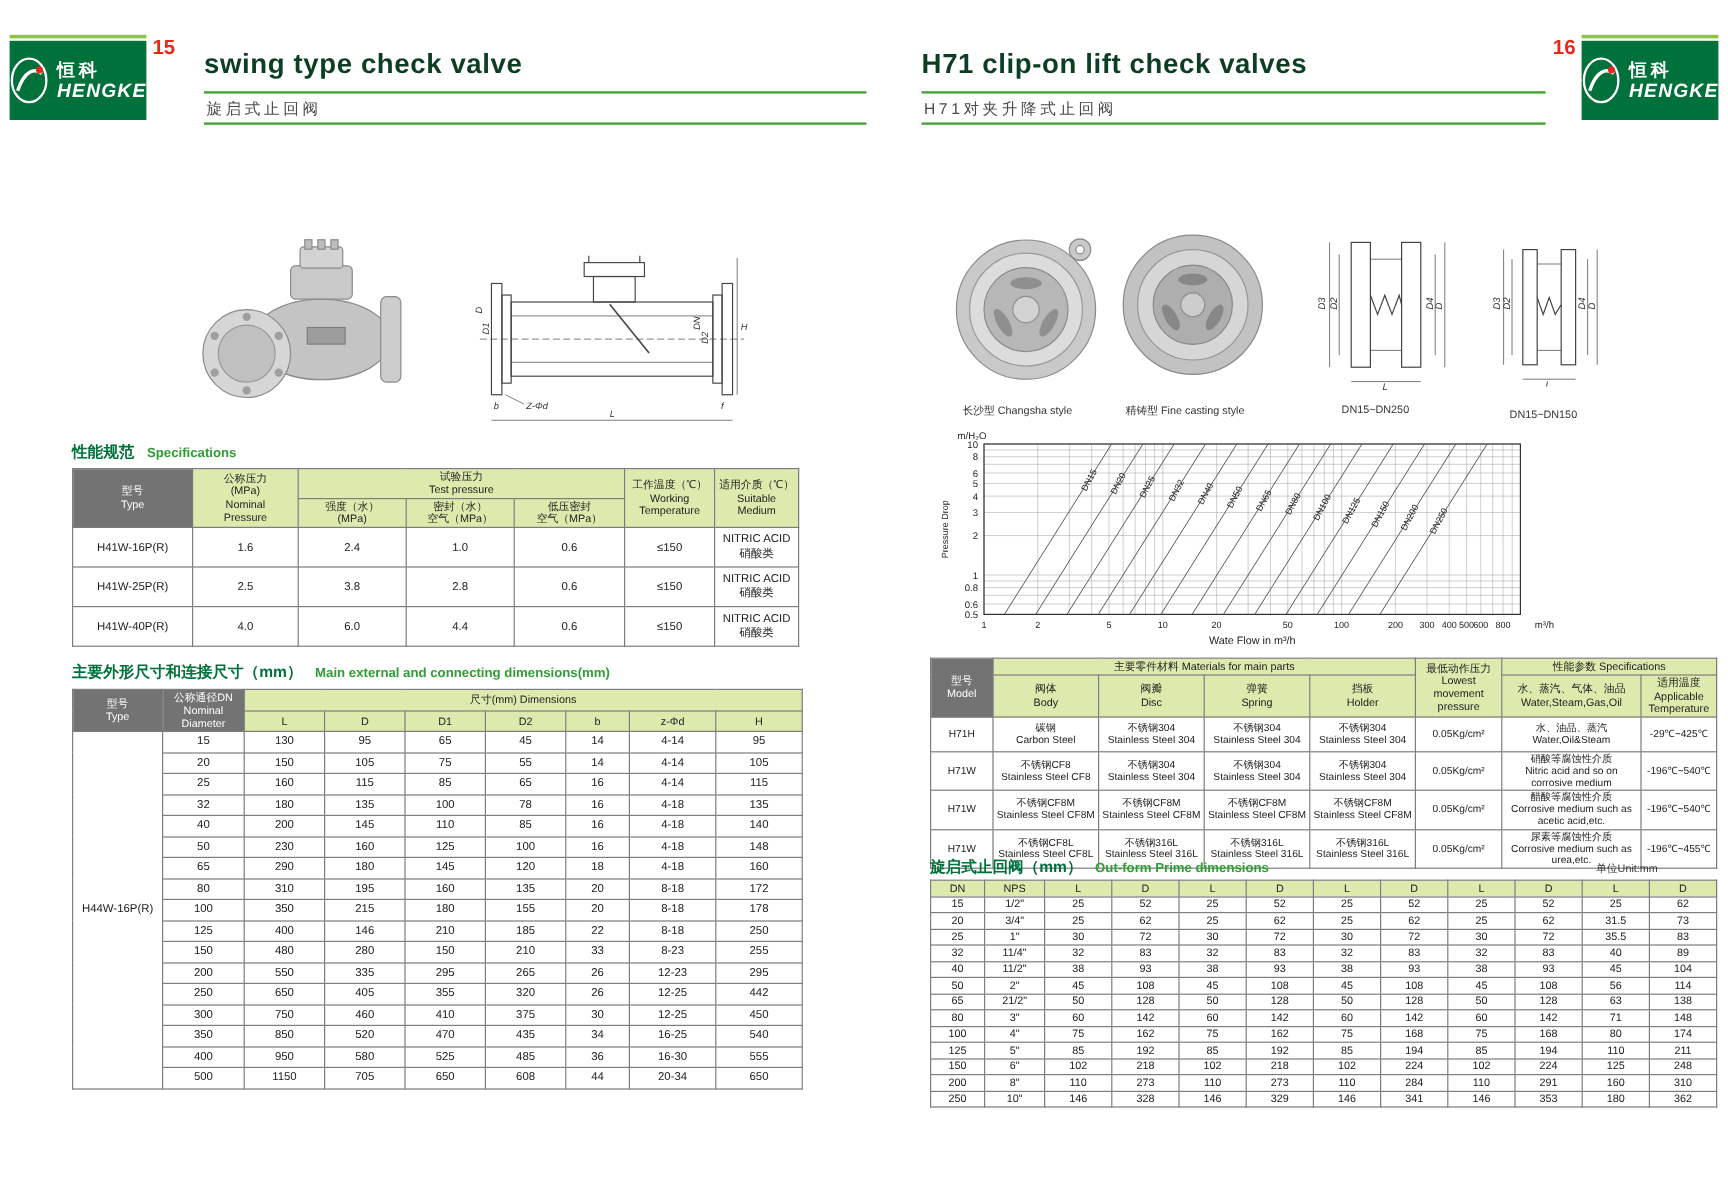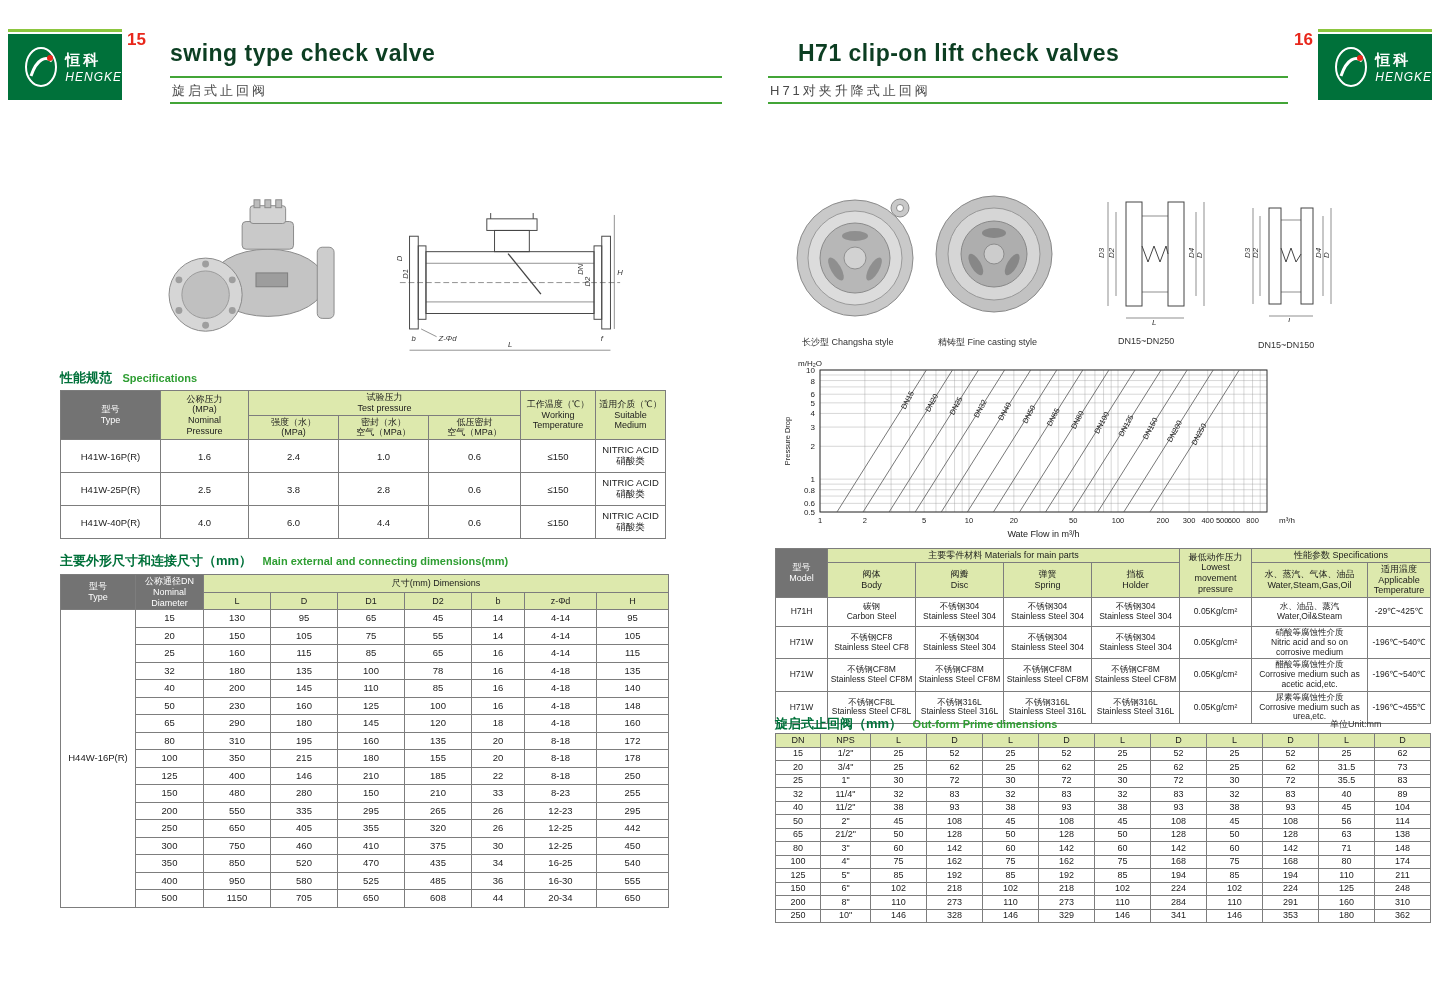--- a/index.html
+++ b/index.html
@@ -1,21 +1,21 @@
 <!DOCTYPE html>
 <html><head>
 <meta charset="utf-8">
 <style>
   html,body{margin:0;padding:0}
   body{position:relative;width:1440px;height:984px;background:#ffffff;font-family:"Liberation Sans",sans-serif;color:#222;overflow:hidden}
   .abs{position:absolute}
   .logo-box{background:#00713a;display:flex;align-items:center;justify-content:flex-end;gap:7px}
   .logo-top{background:#8cc63f;height:3px}
   .logo-zh{color:#fff;font-weight:bold;font-size:15px;letter-spacing:3px}
-  .logo-en{color:#fff;font-style:italic;font-weight:normal;font-size:12px;letter-spacing:1px}
+  .logo-en{color:#fff;font-style:italic;font-weight:bold;font-size:16px;letter-spacing:1px}
   .page-num{color:#e8271b;font-weight:bold;font-size:17px}
   .title-en{font-size:23px;font-weight:bold;color:#0c3e22;letter-spacing:0.5px}
   .title-zh{font-size:13px;color:#4a4a4a;letter-spacing:3px}
   .grule{background:#43a537;height:2px}
   .sec-zh{color:#00713a;font-weight:bold;font-size:13px}
   .sec-en{color:#2f9e33;font-weight:bold;font-size:11px;margin-left:6px}
   .caption{font-size:9px;color:#333}
   .unit-note{font-size:9px;color:#333}
   table{border-collapse:collapse;table-layout:fixed;background:#fff}
   th,td{border:1px solid #7d7d7d;text-align:center;vertical-align:middle;white-space:pre-line;font-weight:normal;padding:1px 2px;color:#1c1c1c}
@@ -41,21 +41,21 @@
     <div class="logo-zh">恒科</div>
     <div class="logo-en">HENGKE</div>
   </div>
 </div>
 <div class="abs page-num" style="left:127px;top:30px">15</div>
 <div class="abs title-en" style="left:170px;top:40px">swing type check valve</div>
 <div class="abs grule" style="left:170px;top:76px;width:552px"></div>
 <div class="abs title-zh" style="left:172px;top:82px">旋启式止回阀</div>
 <div class="abs grule" style="left:170px;top:102px;width:552px"></div>
 
-<div class="abs title-en" style="left:798px;top:40px">H71 clip-on lift check valves</div>
+<div class="abs title-en" style="left:768px;top:40px">H71 clip-on lift check valves</div>
 <div class="abs grule" style="left:768px;top:76px;width:520px"></div>
 <div class="abs title-zh" style="left:770px;top:82px">H71对夹升降式止回阀</div>
 <div class="abs grule" style="left:768px;top:102px;width:520px"></div>
 <div class="abs page-num" style="left:1294px;top:30px">16</div>
 <div class="abs logo-top" style="left:1318px;top:29px;width:114px"></div>
 <div class="abs logo-box" style="left:1318px;top:34px;width:114px;height:66px">
   <svg width="34" height="42" viewBox="0 0 34 42">
     <ellipse cx="17" cy="21" rx="15" ry="19" fill="none" stroke="#ffffff" stroke-width="2"></ellipse>
     <path d="M7 30 C 13 12, 22 10, 28 15" stroke="#ffffff" fill="none" stroke-width="3"></path>
     <circle cx="26" cy="12" r="3" fill="#e8271b"></circle>

